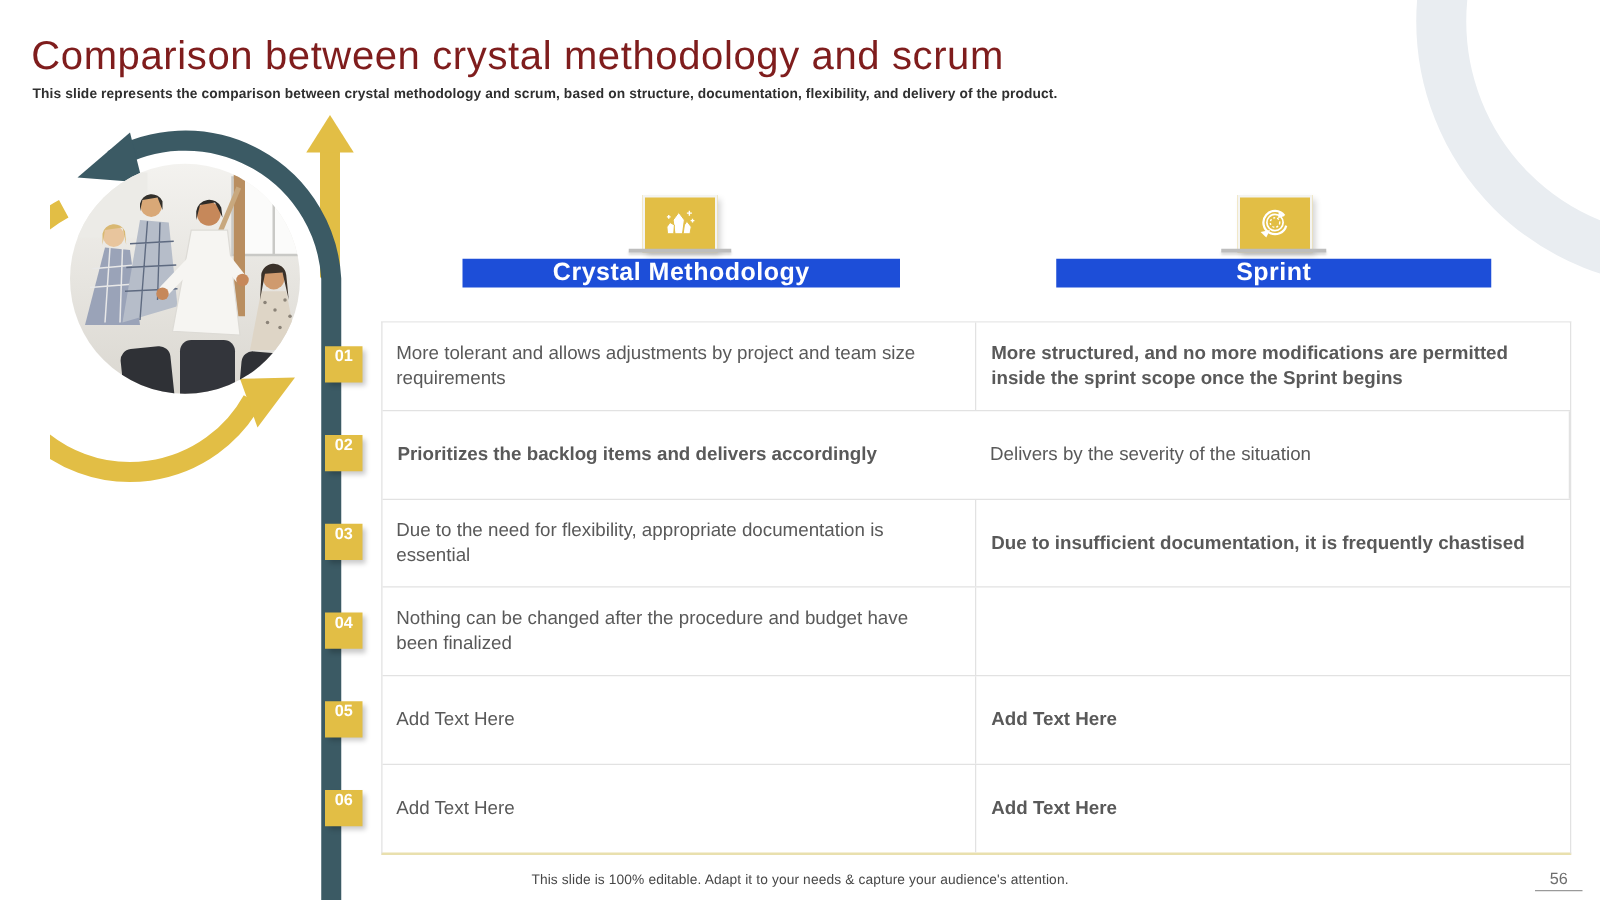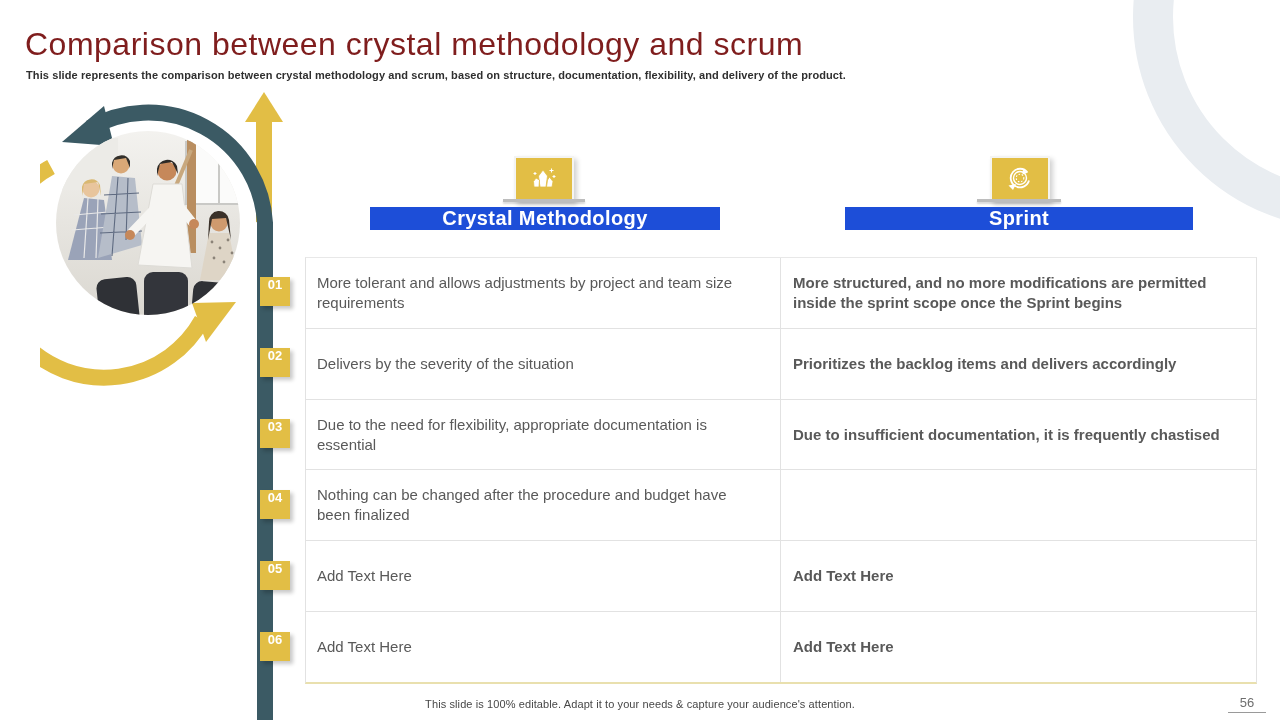--- a/index.html
+++ b/index.html
@@ -207,25 +207,25 @@
 <div class="table">
   <div class="trow">
     <div class="tcell left">
         <span>More tolerant and allows adjustments by project and team size requirements</span>
       </div>
     <div class="tcell right">
         <span>More structured, and no more modifications are permitted inside the sprint scope once the Sprint begins</span>
       </div>
   </div>
   <div class="trow">
+    <div class="tcell right">
+        <span>Prioritizes the backlog items and delivers accordingly</span>
+      </div>
     <div class="tcell left">
         <span>Delivers by the severity of the situation</span>
-      </div>
-    <div class="tcell right">
-        <span>Prioritizes the backlog items and delivers accordingly</span>
       </div>
   </div>
   <div class="trow">
     <div class="tcell left">
         <span>Due to the need for flexibility, appropriate documentation is essential</span>
       </div>
     <div class="tcell right">
         <span>Due to insufficient documentation, it is frequently chastised</span>
       </div>
   </div>

